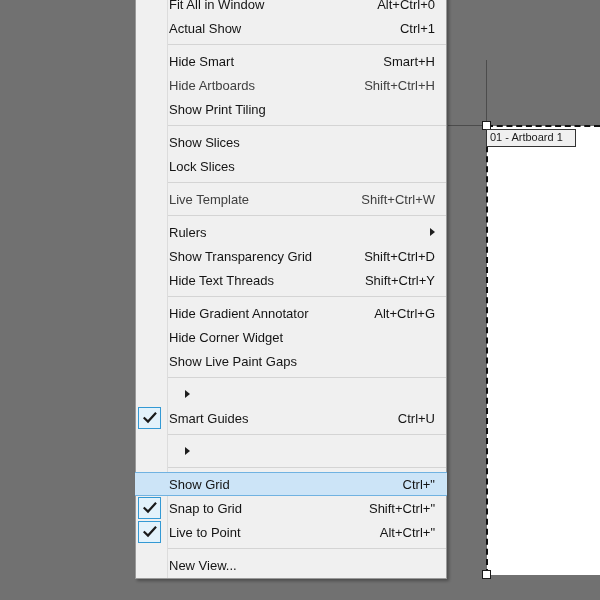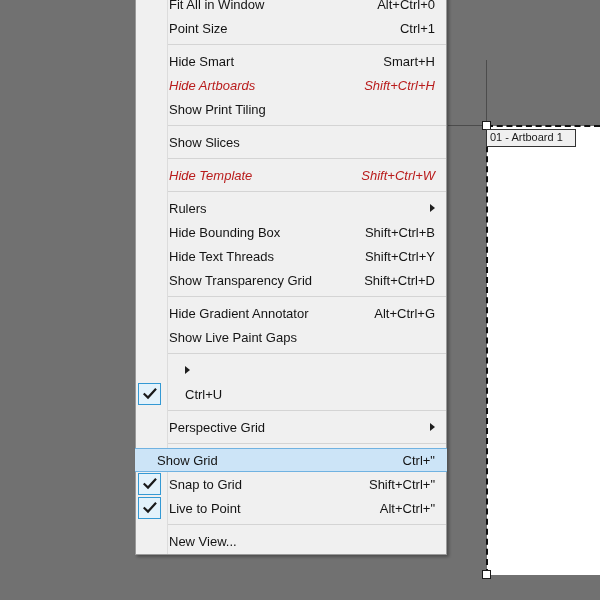--- a/index.html
+++ b/index.html
@@ -126,30 +126,29 @@
     flex: 1 1 auto;
     overflow: hidden;
   }
   .menu-item .accel {
     flex: 0 0 auto;
     margin-left: 16px;
     color: #141414;
   }
   .menu-item.disabled,
   .menu-item.disabled .accel {
-    color: #b91c1c;
-    font-style: italic;
+    color: #404040;
   }
   .menu-item.highlighted {
     background: #cce4f7;
     border-top: 1px solid #70b2e1;
     border-bottom: 1px solid #70b2e1;
     margin-left: -1px;
     margin-right: -1px;
-    padding-left: 22px;
+    padding-left: 34px;
     padding-right: 12px;
     width: calc(100% + 2px);
   }
 
   .check-box {
     position: absolute;
     left: 2px;
     top: 1px;
     width: 23px;
     height: 22px;
@@ -193,84 +192,86 @@
 </div>
 
 <div id="view-menu">
   <div id="menu-gutter-rule"></div>
   <div id="menu-body">
       <div class="menu-item">
         <span class="label">Fit All in Window</span>
         <span class="accel">Alt+Ctrl+0</span>
       </div>
       <div class="menu-item">
-        <span class="label">Point Size</span>
+        <span class="label">Actual Show</span>
         <span class="accel">Ctrl+1</span>
       </div>
       <div class="separator"></div>
       <div class="menu-item">
         <span class="label">Hide Smart</span>
         <span class="accel">Smart+H</span>
       </div>
       <div class="menu-item disabled">
         <span class="label">Hide Artboards</span>
         <span class="accel">Shift+Ctrl+H</span>
       </div>
       <div class="menu-item">
         <span class="label">Show Print Tiling</span>
       </div>
       <div class="separator"></div>
       <div class="menu-item">
         <span class="label">Show Slices</span>
       </div>
+      <div class="menu-item">
+        <span class="label">Lock Slices</span>
+      </div>
       <div class="separator"></div>
       <div class="menu-item disabled">
-        <span class="label">Hide Template</span>
+        <span class="label">Live Template</span>
         <span class="accel">Shift+Ctrl+W</span>
       </div>
       <div class="separator"></div>
       <div class="menu-item">
         <span class="label">Rulers</span>
         <span class="submenu-arrow"></span>
       </div>
       <div class="menu-item">
-        <span class="label">Hide Bounding Box</span>
-        <span class="accel">Shift+Ctrl+B</span>
+        <span class="label">Show Transparency Grid</span>
+        <span class="accel">Shift+Ctrl+D</span>
       </div>
       <div class="menu-item">
         <span class="label">Hide Text Threads</span>
         <span class="accel">Shift+Ctrl+Y</span>
       </div>
-      <div class="menu-item">
-        <span class="label">Show Transparency Grid</span>
-        <span class="accel">Shift+Ctrl+D</span>
-      </div>
       <div class="separator"></div>
       <div class="menu-item">
         <span class="label">Hide Gradient Annotator</span>
         <span class="accel">Alt+Ctrl+G</span>
+      </div>
+      <div class="menu-item">
+        <span class="label">Hide Corner Widget</span>
       </div>
       <div class="menu-item">
         <span class="label">Show Live Paint Gaps</span>
       </div>
       <div class="separator"></div>
       <div class="menu-item">
         <span class="submenu-arrow"></span>
       </div>
       <div class="menu-item">
         <span class="check-box">
           <svg width="14" height="12" viewBox="0 0 14 12">
             <path d="M1.5 6.2 L5 9.6 L12.3 1.6" fill="none" stroke="#1a1a1a" stroke-width="2.2" stroke-linecap="square"></path>
           </svg>
         </span>
+        <span class="label">Smart Guides</span>
         <span class="accel">Ctrl+U</span>
       </div>
       <div class="separator"></div>
       <div class="menu-item">
-        <span class="label">Perspective Grid</span>
         <span class="submenu-arrow"></span>
       </div>
       <div class="separator"></div>
       <div class="menu-item highlighted">
         <span class="label">Show Grid</span>
         <span class="accel">Ctrl+"</span>
       </div>
       <div class="menu-item">
         <span class="check-box">
           <svg width="14" height="12" viewBox="0 0 14 12">

